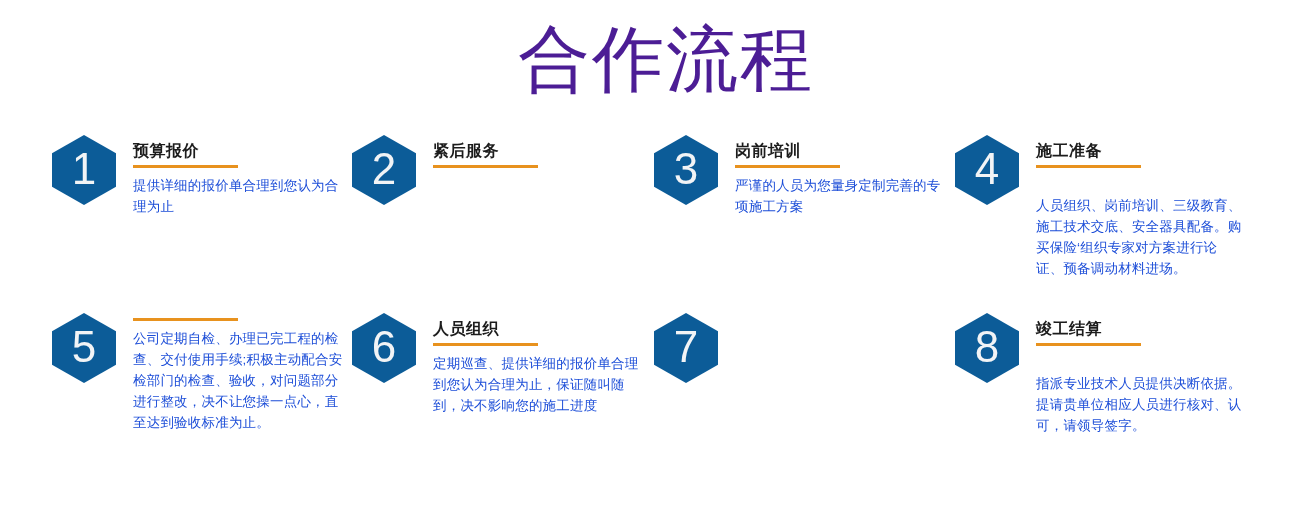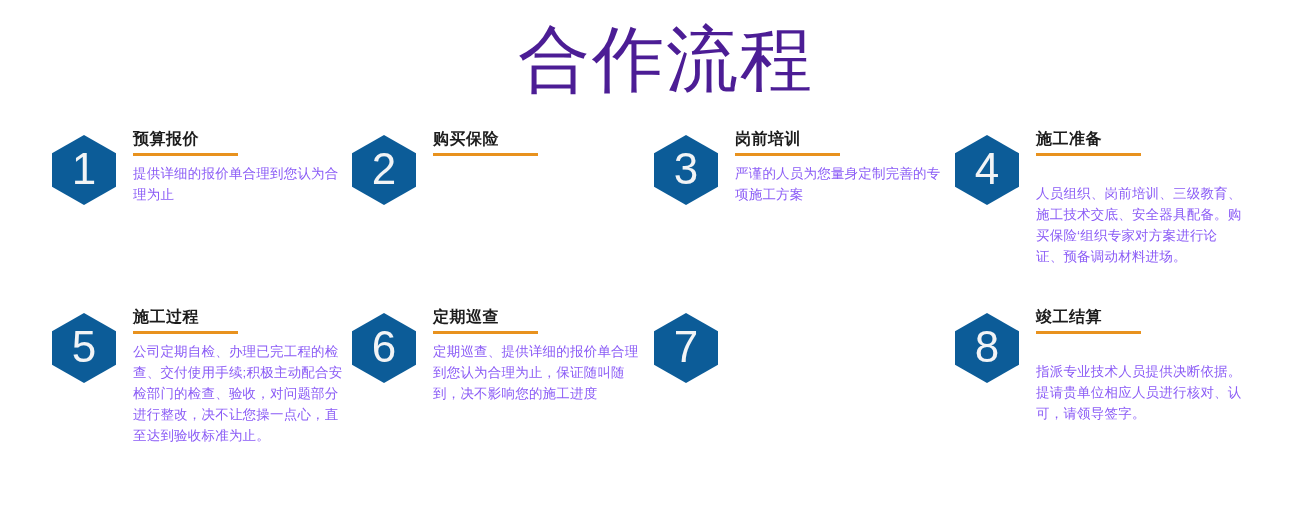--- a/index.html
+++ b/index.html
@@ -88,21 +88,21 @@
     color: #f2f4f6;
     font-family: "Liberation Sans", "DejaVu Sans", sans-serif;
     padding-bottom: 2px;
     user-select: none;
   }
 
   
   .step-text {
     position: absolute;
     left: 87px;
-    top: 0px;
+    top: 12px;
     width: 212px;
   }
 
   .step-heading {
     font-size: 16px;
     line-height: 21px;
     font-weight: 700;
     color: #1c1c1c;
     margin: 0 0 4px 0;
     letter-spacing: 0.5px;
@@ -112,21 +112,21 @@
   .step-rule {
     width: 105px;
     height: 3px;
     background: #e8921e;
     margin: 0 0 7px 0;
   }
 
   .step-desc {
     font-size: 13.5px;
     line-height: 21px;
-    color: #8b5cf6;
+    color: #1d4ed8;
     letter-spacing: 0.2px;
     margin: 0;
     word-break: break-all;
   }
 
   
   .wide .step-desc { width: 208px; margin-top: 27px; }
 </style>
 </head>
 <body>
@@ -149,21 +149,21 @@
         </div>
       </div>
     </div>
 
     <div class="step col2 row1">
       <div class="step-inner">
         <div class="hex">
           <span class="hex-num">2</span>
         </div>
         <div class="step-text">
-          <div class="step-heading">购买保险</div>
+          <div class="step-heading">紧后服务</div>
           <div class="step-rule"></div>
         </div>
       </div>
     </div>
 
     <div class="step col3 row1">
       <div class="step-inner">
         <div class="hex">
           <span class="hex-num">3</span>
         </div>
@@ -187,34 +187,33 @@
         </div>
       </div>
     </div>
 
     <div class="step col1 row2">
       <div class="step-inner">
         <div class="hex">
           <span class="hex-num">5</span>
         </div>
         <div class="step-text">
-          <div class="step-heading">施工过程</div>
           <div class="step-rule"></div>
           <div class="step-desc">公司定期自检、办理已完工程的检查、交付使用手续;积极主动配合安检部门的检查、验收，对问题部分进行整改，决不让您操一点心，直至达到验收标准为止。</div>
         </div>
       </div>
     </div>
 
     <div class="step col2 row2">
       <div class="step-inner">
         <div class="hex">
           <span class="hex-num">6</span>
         </div>
         <div class="step-text">
-          <div class="step-heading">定期巡查</div>
+          <div class="step-heading">人员组织</div>
           <div class="step-rule"></div>
           <div class="step-desc">定期巡查、提供详细的报价单合理到您认为合理为止，保证随叫随到，决不影响您的施工进度</div>
         </div>
       </div>
     </div>
 
     <div class="step col3 row2">
       <div class="step-inner">
         <div class="hex">
           <span class="hex-num">7</span>

